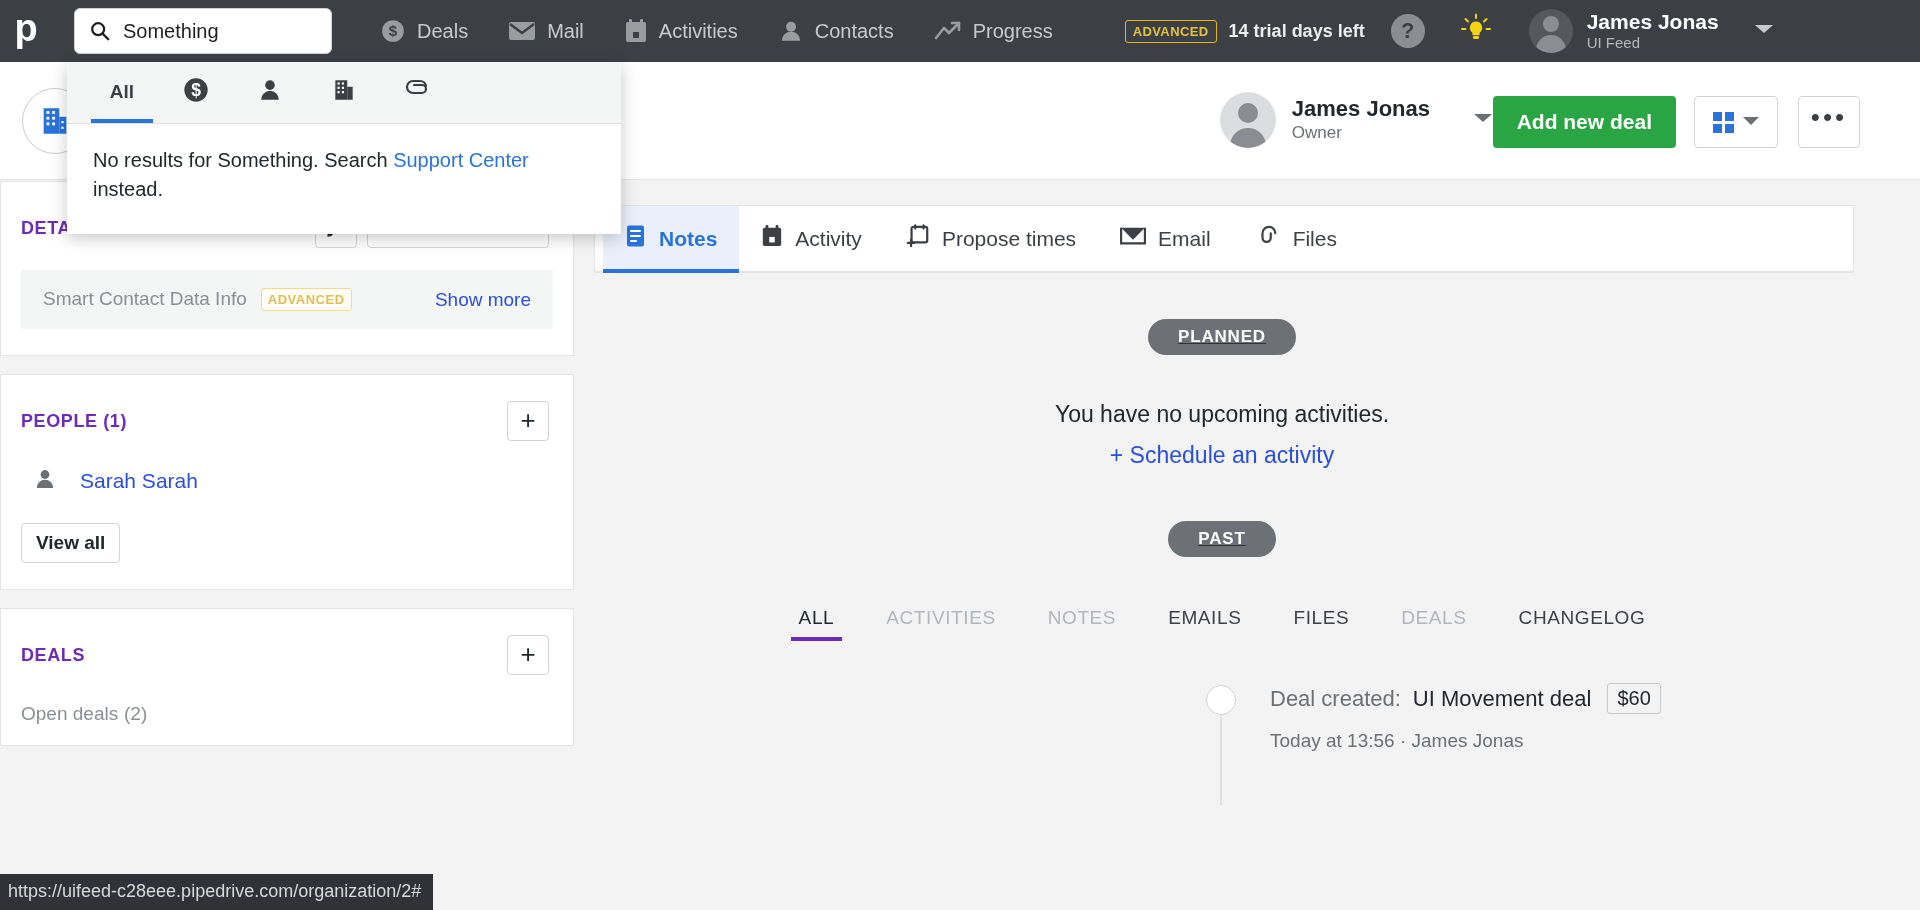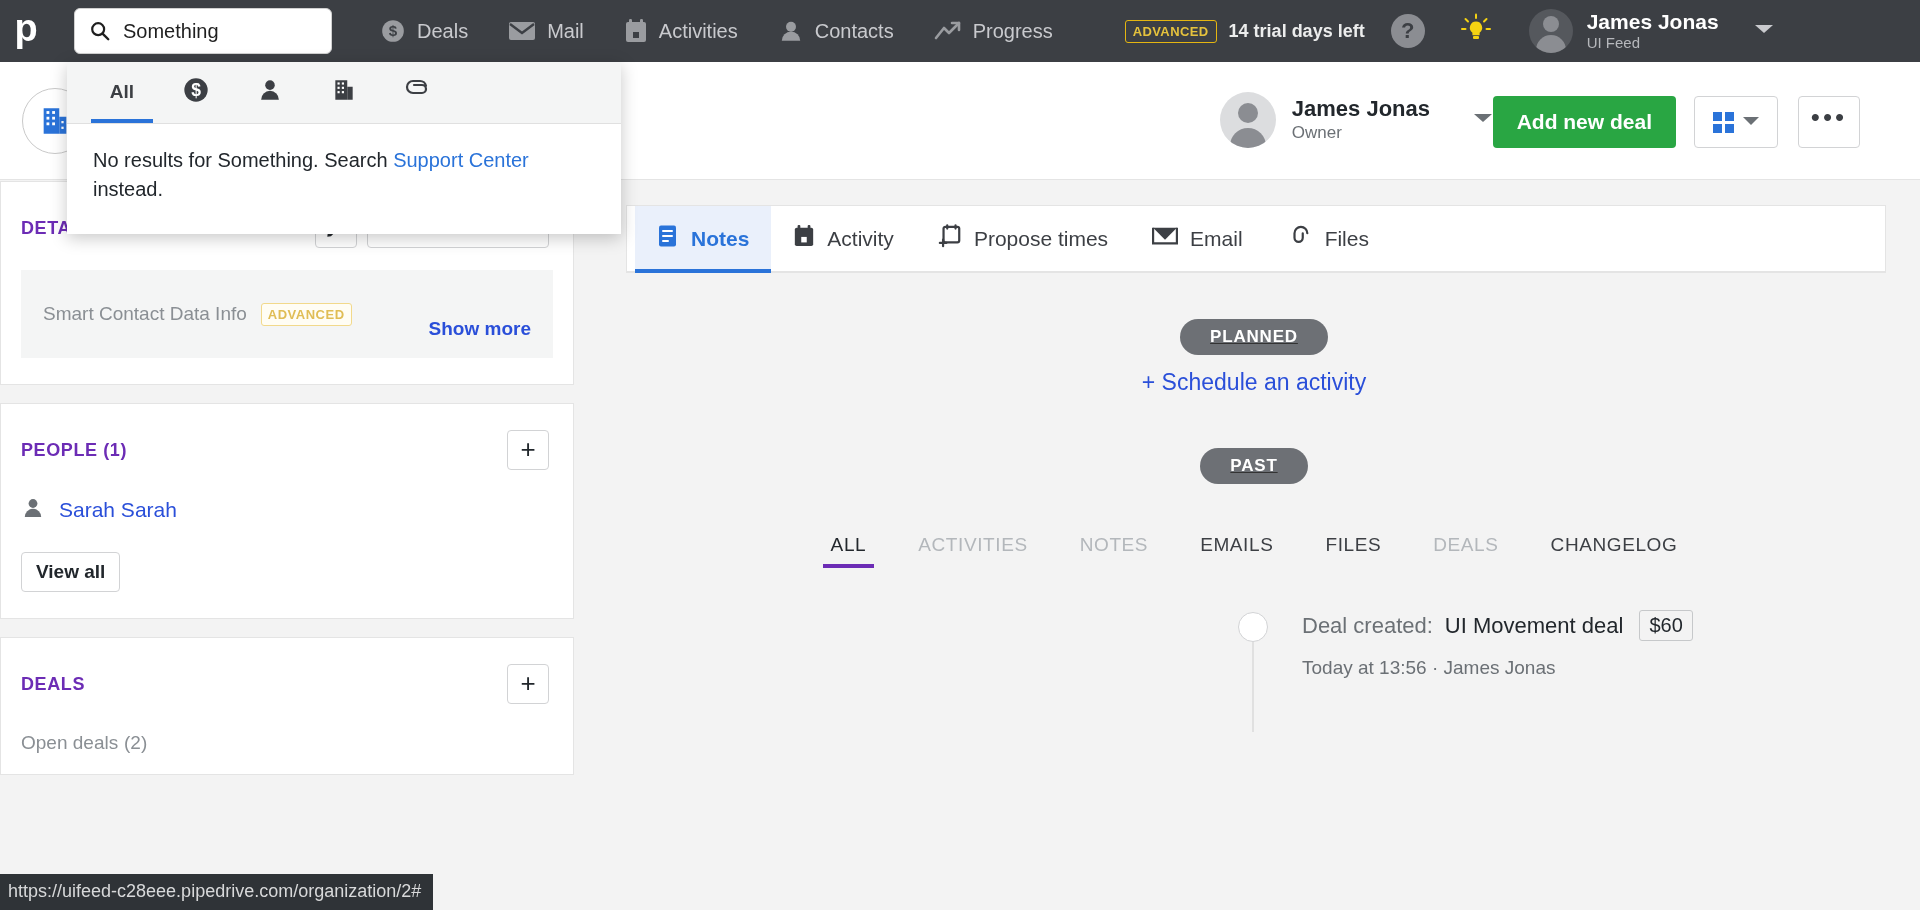--- a/index.html
+++ b/index.html
@@ -210,39 +210,39 @@
     display: flex; align-items: center; justify-content: space-between;
     padding: 18px 22px;
   }
   .smart-left { display: flex; align-items: flex-start; gap: 14px; }
   .smart-label { font-size: 19px; color: #8a8f94; }
   .badge-adv-lite {
     border: 1px solid #f2d98b; color: #e0bd55; background: #fffdf4;
     font-size: 13px; font-weight: bold; letter-spacing: .5px;
     padding: 3px 6px; border-radius: 3px;
   }
-  .link-blue { color: #2a4fd9; font-size: 19px; font-weight: bold; cursor: pointer; margin-top: 30px; }
+  .link-blue { color: #2a4fd9; font-size: 19px; font-weight: normal; cursor: pointer; }
   .plus-btn {
     width: 42px; height: 40px; border: 1px solid #d2d3d5; border-radius: 4px;
     background: #fff; display: flex; align-items: center; justify-content: center;
     font-size: 26px; color: #22272c; cursor: pointer; line-height: 0; padding-bottom: 3px;
   }
   .person-row {
-    display: flex; align-items: center; gap: 14px;
-    padding: 26px 20px 0 20px;
+    display: flex; align-items: center; gap: 23px;
+    padding: 26px 20px 0 32px;
   }
   .person-name { color: #2a4fd9; font-size: 21px; cursor: pointer; }
   .viewall-wrap { padding: 28px 20px 26px 20px; }
   .deals-body { padding: 26px 20px 20px 20px; }
   .deal-sub { font-size: 21px; color: #22272c; font-weight: bold; }
   .deal-sub span { color: #8a8f94; font-weight: normal; font-size: 19px; }
 
   
   .rightcol {
-    position: absolute; left: 588px; top: 181px;
+    position: absolute; left: 556px; top: 181px;
     width: 1332px; height: 633px;
   }
   .notecard {
     background: #fff; border: 1px solid #e4e4e4;
     margin: 24px 34px 0 38px;
   }
   .tabs {
     display: flex; align-items: center; height: 66px;
     border-bottom: 1px solid #e4e4e4; padding-left: 8px;
   }
@@ -587,20 +587,21 @@
         <span>Files</span>
       </div>
 
     </div>
   </div>
 
   <div class="pill-wrap">
     <span class="pill">PLANNED</span>
   </div>
 
+  <div class="empty-line">You have no upcoming activities.</div>
   <div class="sched-link">+ Schedule an activity</div>
 
   <div class="pill-wrap" style="margin-top:52px">
     <span class="pill">PAST</span>
   </div>
 
   <div class="filters">
     <span class="filt active">ALL</span>
     <span class="filt dim">ACTIVITIES</span>
     <span class="filt dim">NOTES</span>

